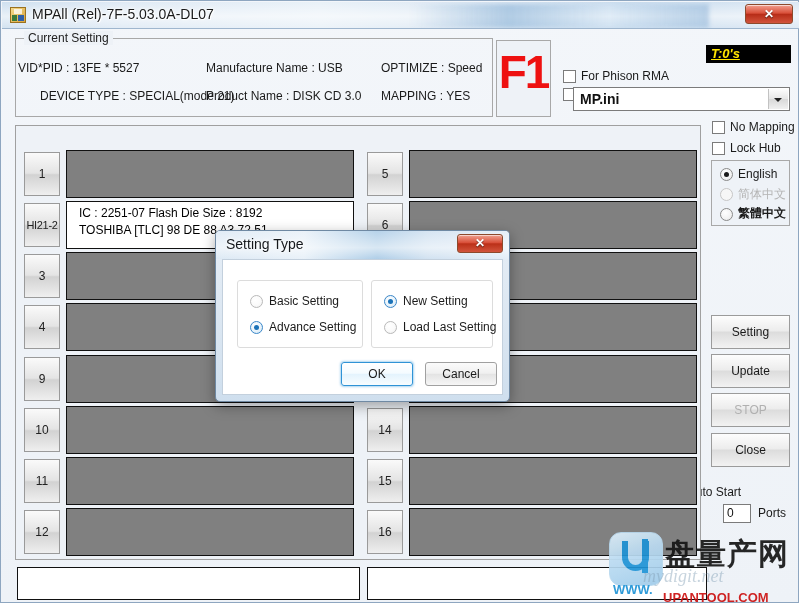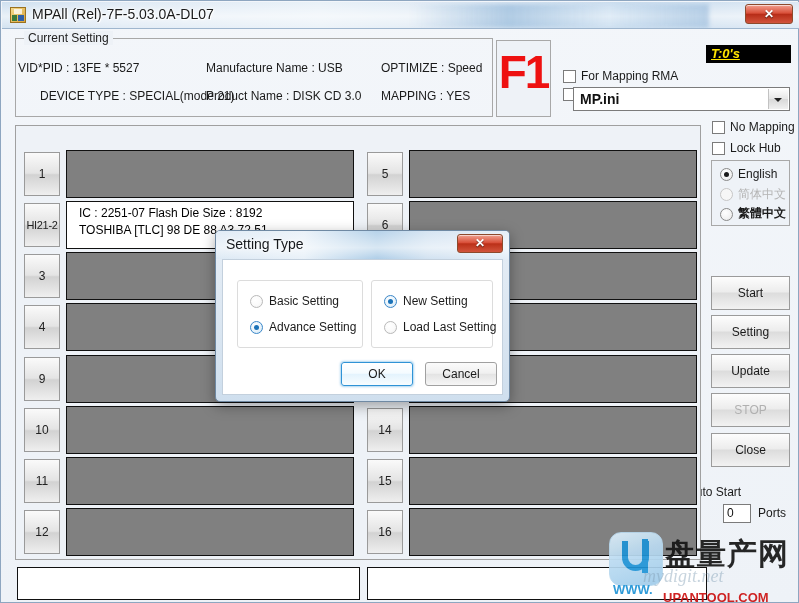--- a/index.html
+++ b/index.html
@@ -359,21 +359,21 @@
       <div class="cs-row" style="left:365px; top:50px;">MAPPING : YES</div>
     </div>
 
     <div class="f1-box">
       <span>F1</span>
     </div>
 
     <div class="tzero">T:0's</div>
 
     <div class="cbx" style="left:562px; top:69px;"></div>
-    <div class="cbx-lbl" style="left:580px; top:68px;">For Mapping RMA</div>
+    <div class="cbx-lbl" style="left:580px; top:68px;">For Phison RMA</div>
 
     <div class="cbx" style="left:562px; top:87px;"></div>
     <div class="combo">
       <div class="val">MP.ini</div>
       <div class="arrow"></div>
     </div>
 
     <div class="cbx" style="left:711px; top:120px;"></div>
     <div class="cbx-lbl" style="left:729px; top:119px;">No Mapping</div>
 
@@ -384,21 +384,20 @@
       <div class="rdo checked" style="left:8px; top:7px;"></div>
       <div class="rdo-lbl" style="left:26px; top:6px;">English</div>
 
       <div class="rdo dis" style="left:8px; top:27px;"></div>
       <div class="rdo-lbl dis" style="left:26px; top:25px;">简体中文</div>
 
       <div class="rdo" style="left:8px; top:47px;"></div>
       <div class="rdo-lbl" style="left:26px; top:44px; font-weight:bold;">繁體中文</div>
     </div>
 
-    <div class="sb-btn" style="top:275px;">Start</div>
     <div class="sb-btn" style="top:314px;">Setting</div>
     <div class="sb-btn" style="top:353px;">Update</div>
     <div class="sb-btn dis" style="top:392px;">STOP</div>
     <div class="sb-btn" style="top:432px;">Close</div>
 
     <div class="autostart-lbl">Auto Start</div>
     <div class="autostart-input">0</div>
     <div class="autostart-units">Ports</div>
 
     <div id="ports-panel">

